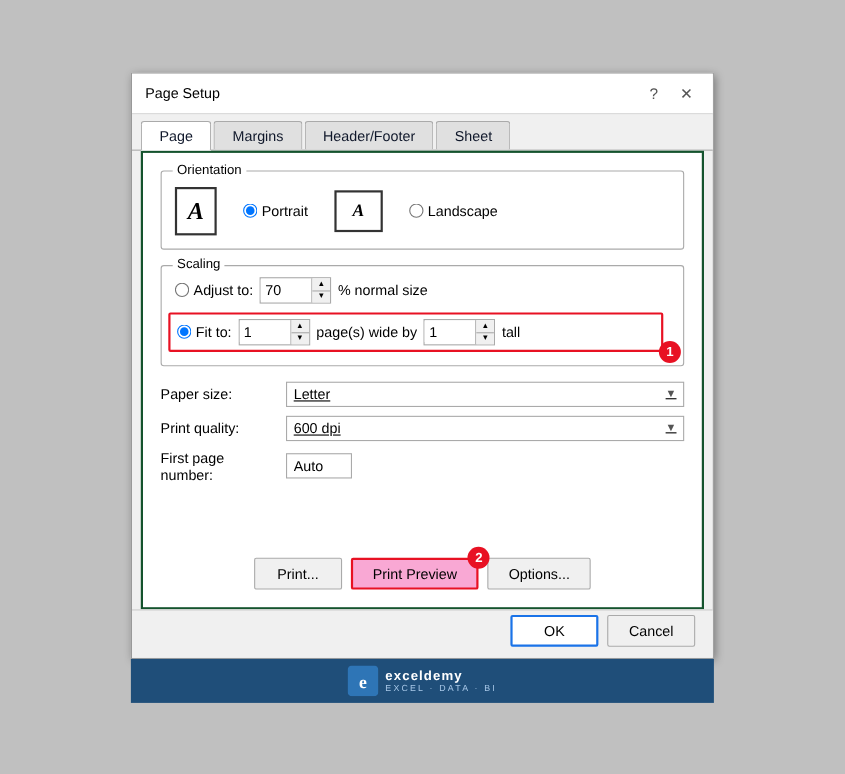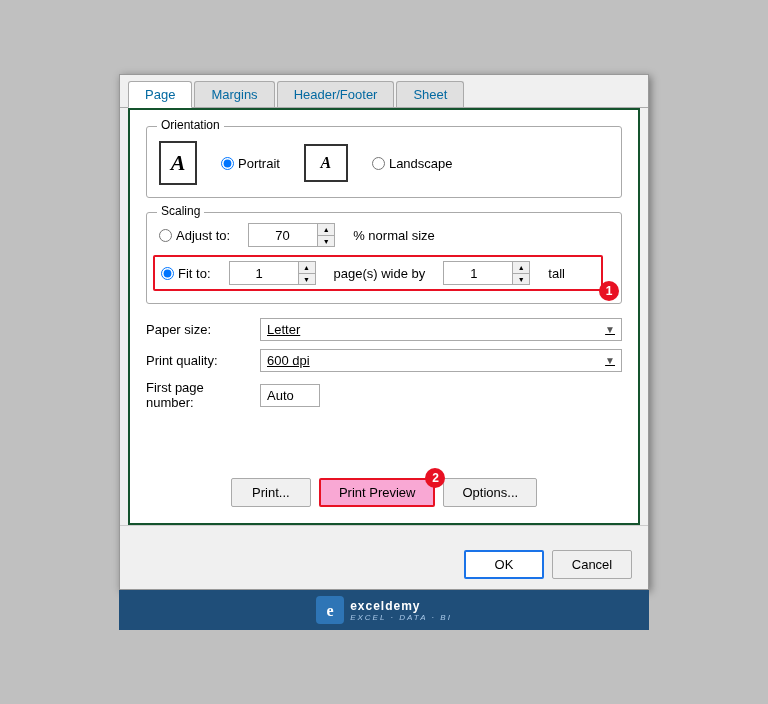--- a/index.html
+++ b/index.html
@@ -53,21 +53,21 @@
       gap: 2px;
     }
     .tab {
       padding: 5px 16px;
       border: 1px solid #aaa;
       border-bottom: none;
       background: #e0e0e0;
       cursor: pointer;
       font-size: 13px;
       border-radius: 3px 3px 0 0;
-      color: #0369a1;
+      color: #0f172a;
       text-align: center;
     }
     .tab.active {
       background: #fff;
       border-bottom: 1px solid #fff;
       margin-bottom: -1px;
       z-index: 1;
     }
     .content {
       background: #fff;
@@ -125,35 +125,34 @@
     }
     .radio-label {
       display: flex;
       align-items: center;
       gap: 4px;
       cursor: pointer;
     }
     .scaling-row {
       display: flex;
       align-items: center;
-      gap: 18px;
+      gap: 6px;
       margin-bottom: 8px;
     }
     .scaling-row.highlighted {
       border: 2px solid #e81123;
       border-radius: 2px;
       padding: 4px 6px;
       margin-left: -6px;
     }
     .spinner-input {
       display: flex;
       align-items: center;
       border: 1px solid #aaa;
       background: #fff;
-      padding-left: 22px;
     }
     .spinner-input input {
       width: 46px;
       border: none;
       outline: none;
       padding: 2px 4px;
       font-size: 13px;
       text-align: left;
     }
     .spinner-btns {
@@ -210,21 +209,21 @@
       border: 1px solid #aaa;
       background: #fff;
       padding: 3px 6px;
       font-size: 13px;
       width: 60px;
     }
     .dialog-footer {
       display: flex;
       align-items: center;
       justify-content: flex-start;
-      padding: 24px 16px 10px 16px;
+      padding: 4px 16px 10px 16px;
       background: #f0f0f0;
       border-top: 1px solid #ccc;
       margin-top: 0;
     }
     .footer-right {
       display: flex;
       gap: 8px;
     }
     .btn {
       padding: 5px 18px;
@@ -275,20 +274,27 @@
       height: 28px;
     }
   </style>
 </head>
 <body>
 
 <div style="display:flex; flex-direction:column; width:530px;">
 
   <div class="dialog">
 
+    <div class="title-bar">
+      <span class="title-bar-left">Page Setup</span>
+      <div class="title-bar-right">
+        <button class="title-btn">?</button>
+        <button class="title-btn">✕</button>
+      </div>
+    </div>
 
     <div class="tabs">
       <div class="tab active">Page</div>
       <div class="tab">Margins</div>
       <div class="tab">Header/Footer</div>
       <div class="tab">Sheet</div>
     </div>
 
     <div class="content">
 
@@ -408,17 +414,17 @@
   </div>
 
   <div class="exceldemy-bar">
     <div class="exceldemy-logo">
       <svg class="exceldemy-icon" viewBox="0 0 28 28">
         <rect width="28" height="28" rx="4" fill="#2e75b6"></rect>
         <text x="14" y="20" text-anchor="middle" font-size="16" font-weight="bold" fill="white" font-family="serif">e</text>
       </svg>
       <div>
         <span style="color:#fff; font-size:12px; font-weight:bold; letter-spacing:1px; display:block;">exceldemy</span>
-        <span style="color:#a8c8e8; font-size:8px; letter-spacing:2px; display:block;font-style:italic;">EXCEL · DATA · BI</span>
+        <span style="color:#a8c8e8; font-size:8px; letter-spacing:2px; display:block;">EXCEL · DATA · BI</span>
       </div>
     </div>
   </div>
 </div>
 
 </body></html>

